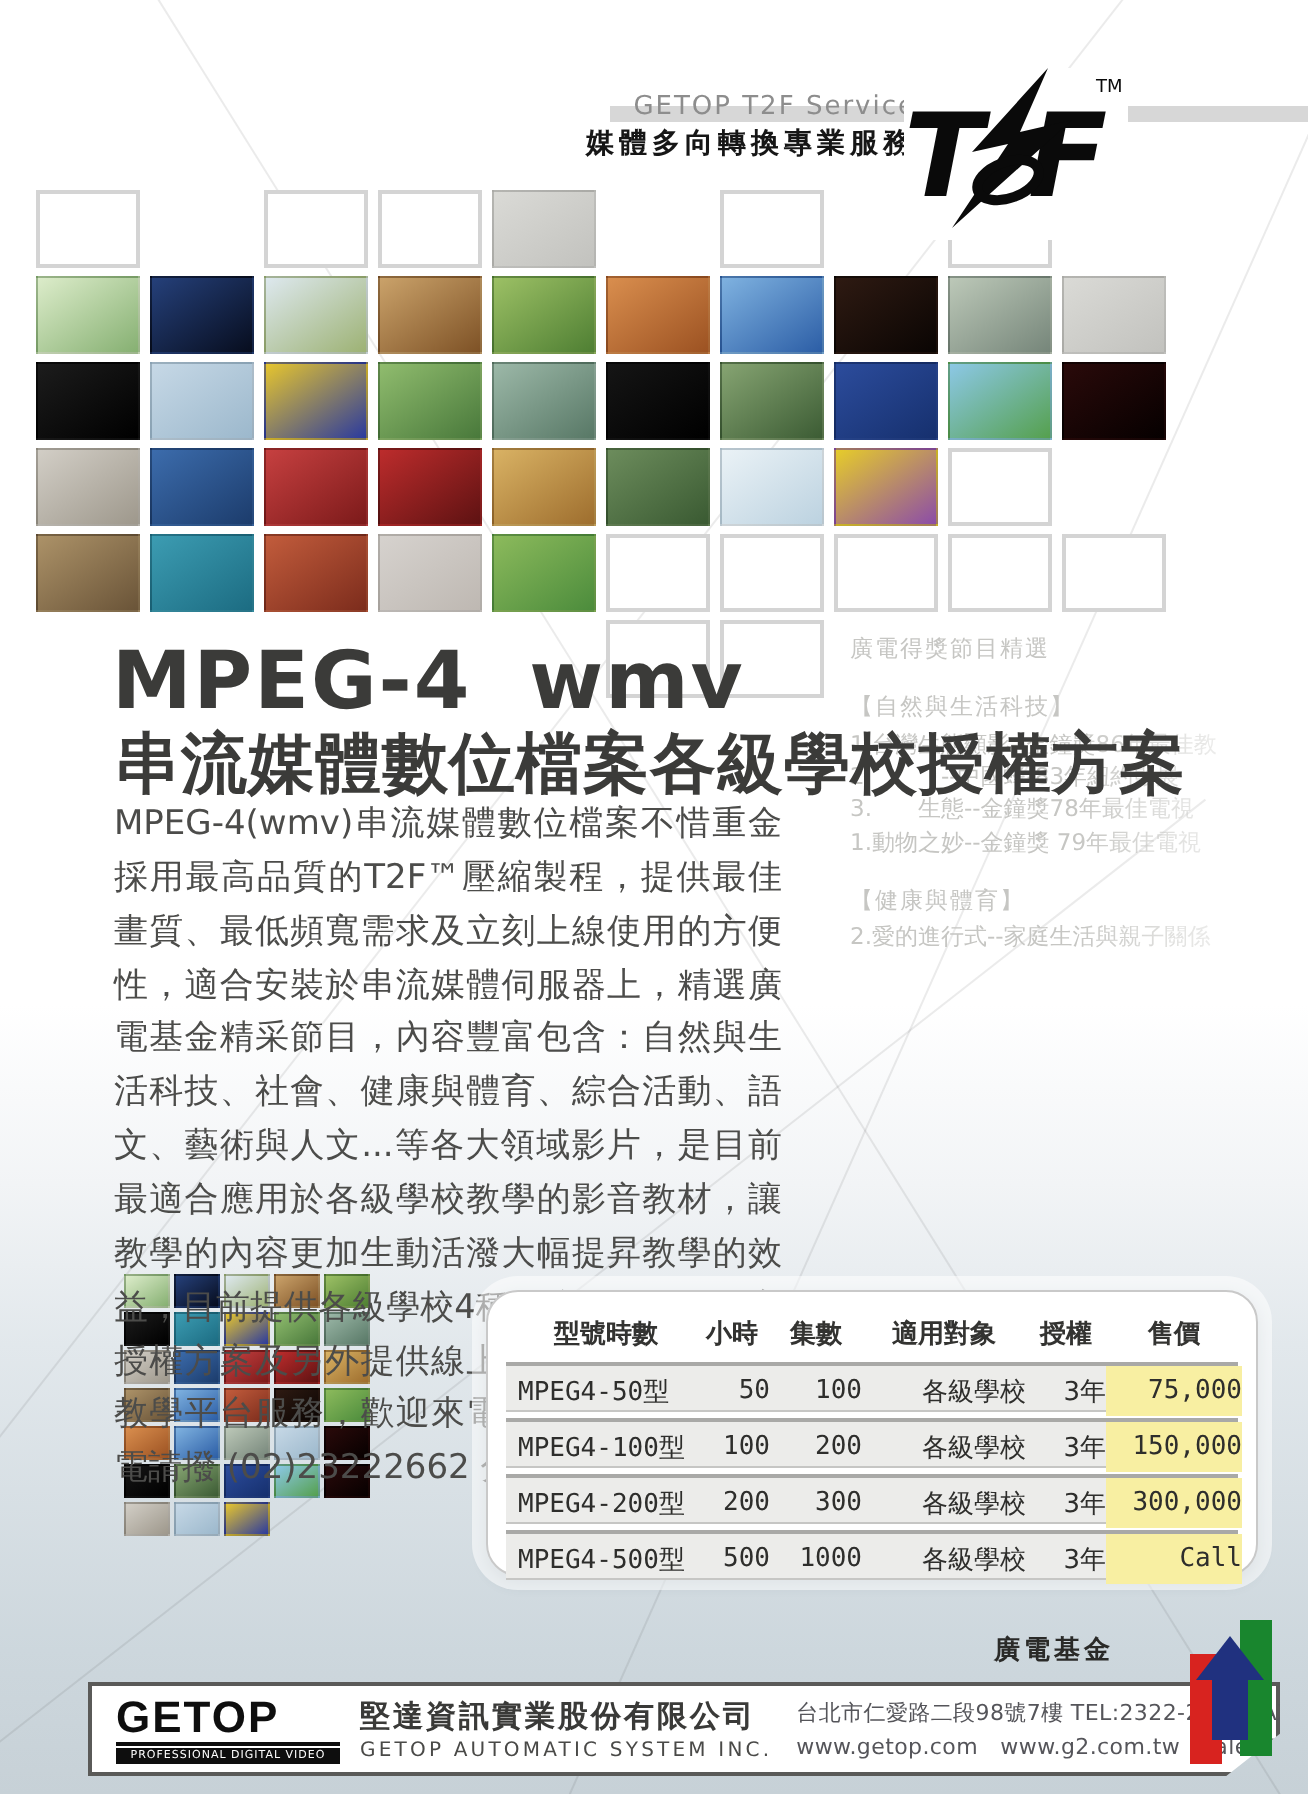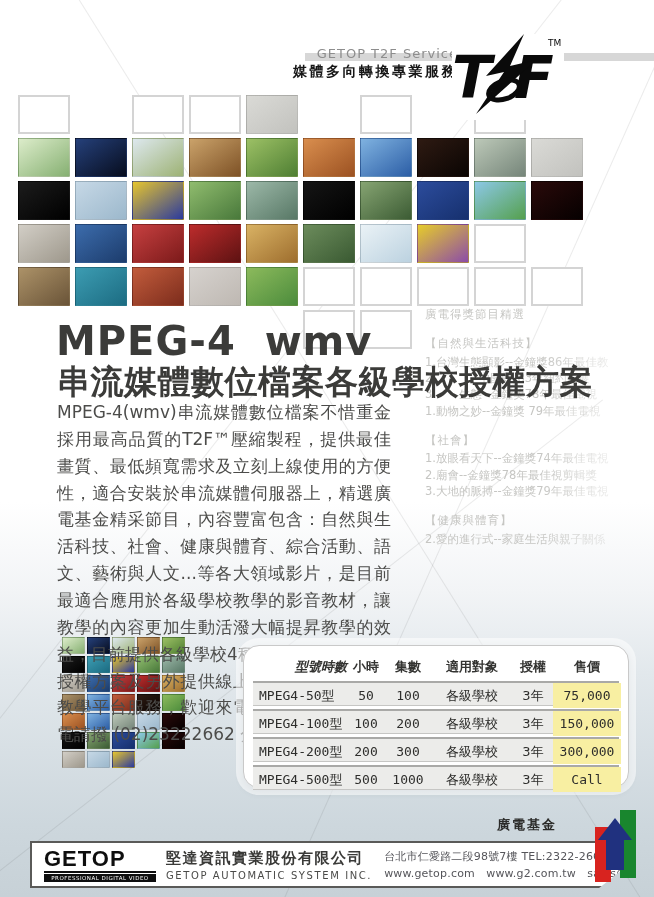--- a/index.html
+++ b/index.html
@@ -40,51 +40,51 @@
 
   
   .body-text { position:absolute; left:57px; top:399px; width:334px; font-size:17px; line-height:1.58;
                color:#4c4c4a; text-align:justify; z-index:4; }
 
   
   .awards { position:absolute; left:425px; top:306px; width:226px; font-size:11.5px; line-height:1.42;
             color:#c6c6c3; z-index:2;
             -webkit-mask-image:linear-gradient(90deg,#000 50%,rgba(0,0,0,0.25) 85%,transparent 100%);
             mask-image:linear-gradient(90deg,#000 50%,rgba(0,0,0,0.25) 85%,transparent 100%); }
-  .awards .aw-title { margin-bottom:4px; letter-spacing:1px; }
+  .awards .aw-title { margin-bottom:4px; letter-spacing:1px;margin-top:10px; }
   .awards .aw-sec { margin-top:13px; }
   .awards .aw-head { margin-bottom:2px; letter-spacing:1px; }
   .awards .aw-item { white-space:nowrap; overflow:hidden; }
 
   
   .collage { position:absolute; left:62px; top:637px; display:grid;
              grid-template-columns:repeat(5,23px); grid-auto-rows:17px; gap:2px; z-index:3; }
   .collage .ccell { width:23px; height:17px; border:1px solid rgba(0,0,0,0.15); }
   .collage .cnone { visibility:hidden; border:none; }
 
   
   .price-box { position:absolute; left:243px; top:645px; width:386px; height:143px; background:#fff;
                border:1px solid #c9c9c9; border-radius:16px; z-index:4; padding:10px 9px 0 9px;
                box-shadow:0 0 0 7px rgba(255,255,255,0.55), 0 3px 8px rgba(60,80,90,0.20); }
   .t-row { display:grid; grid-template-columns:94px 38px 46px 82px 40px 68px; align-items:center;
            height:25px; }
   .t-row.head { height:22px; margin-bottom:2px; }
   .t-row.body-row { background:#ececea; border-top:2px solid #a9a9a7; border-bottom:1px solid #c6c6c4; margin-top:3px; }
-  .t-cell { font-size:13px; color:#2e2e2c; text-align:center; white-space:nowrap; }
+  .t-cell { font-size:13px; color:#2e2e2c; text-align:right; white-space:nowrap; }
   .t-cell.lbl { text-align:left; padding-left:6px; font-family:"DejaVu Sans Mono","Liberation Mono",monospace; }
   .t-cell.num { font-family:"DejaVu Sans Mono","Liberation Mono",monospace; }
   .t-row.head .t-cell { font-weight:bold; color:#333331; font-family:"DejaVu Sans","Liberation Sans",sans-serif; text-align:center; }
-  .t-row.head .t-cell.lbl { text-align:right;font-style:italic; }
+  .t-row.head .t-cell.lbl { text-align:center; }
   .t-cell.price { background:#f8efa2; height:25px; line-height:25px; font-family:"DejaVu Sans Mono","Liberation Mono",monospace; }
   .t-row.head .t-cell.price { background:none; height:auto; line-height:normal; }
 
   
   .fund-label { position:absolute; left:497px; top:816px; font-size:13px; font-weight:bold; color:#2a2a28;
                 letter-spacing:2px; z-index:5; }
-  .footer-box { position:absolute; left:30px; top:841px; width:596px; height:47px; background:#fff;
+  .footer-box { position:absolute; left:44px; top:841px; width:596px; height:47px; background:#fff;
                 border:2px solid #5a5a58; z-index:4; display:flex; align-items:center; gap:10px;
                 padding:0 8px 0 12px;
                 clip-path:polygon(0 0,100% 0,100% 55%,95.5% 100%,0 100%); }
   .getop-logo { display:flex; flex-direction:column; width:112px; flex:none; }
   .getop-word { font-size:22px; font-weight:900; color:#0e0e0e; letter-spacing:1px; line-height:1;
                 border-bottom:2px solid #0e0e0e; padding-bottom:1px; font-family:"Liberation Sans",sans-serif; }
   .getop-bar  { background:#0e0e0e; color:#fff; font-size:5.5px; letter-spacing:0.5px; text-align:center;
                 padding:1px 0; margin-top:1px; white-space:nowrap; }
   .company { display:flex; flex-direction:column; flex:none; }
   .company-zh { font-size:15px; font-weight:bold; color:#3a3a38; letter-spacing:1.5px; white-space:nowrap; }
@@ -194,26 +194,20 @@
   <div class="body-text">MPEG-4(wmv)串流媒體數位檔案不惜重金採用最高品質的T2F™壓縮製程，提供最佳畫質、最低頻寬需求及立刻上線使用的方便性，適合安裝於串流媒體伺服器上，精選廣電基金精采節目，內容豐富包含：自然與生活科技、社會、健康與體育、綜合活動、語文、藝術與人文...等各大領域影片，是目前最適合應用於各級學校教學的影音教材，讓教學的內容更加生動活潑大幅提昇教學的效益，目前提供各級學校4種串流媒體數位檔案授權方案及另外提供線上同步暨非同步遠距教學平台服務，歡迎來電洽詢詳細內容．來電請撥 (02)23222662 分機 123 曾小姐</div>
 
   <div class="awards" id="awards">
     <div class="aw-title">廣電得獎節目精選</div>
   <div class="aw-sec">
         <div class="aw-head">【自然與生活科技】</div>
         <div class="aw-item">1.台灣生態顯影--金鐘獎86年最佳教</div>
         <div class="aw-item">2.　　　--中國蜂-83年紐約影展</div>
         <div class="aw-item">3.　　生態--金鐘獎78年最佳電視</div>
         <div class="aw-item">1.動物之妙--金鐘獎 79年最佳電視</div>
-      </div>
-      <div class="aw-sec">
-        <div class="aw-head">【社會】</div>
-        <div class="aw-item">1.放眼看天下--金鐘獎74年最佳電視</div>
-        <div class="aw-item">2.廟會--金鐘獎78年最佳視剪輯獎</div>
-        <div class="aw-item">3.大地的脈搏--金鐘獎79年最佳電視</div>
       </div>
       <div class="aw-sec">
         <div class="aw-head">【健康與體育】</div>
         <div class="aw-item">2.愛的進行式--家庭生活與親子關係</div>
       </div>
     </div>
 
   <div class="collage" id="collage">
       <div class="ccell photo" style="background: linear-gradient(145deg, rgb(220, 236, 202), rgb(134, 176, 114));"></div>
       <div class="ccell photo" style="background: linear-gradient(145deg, rgb(37, 64, 122), rgb(7, 13, 30));"></div>

